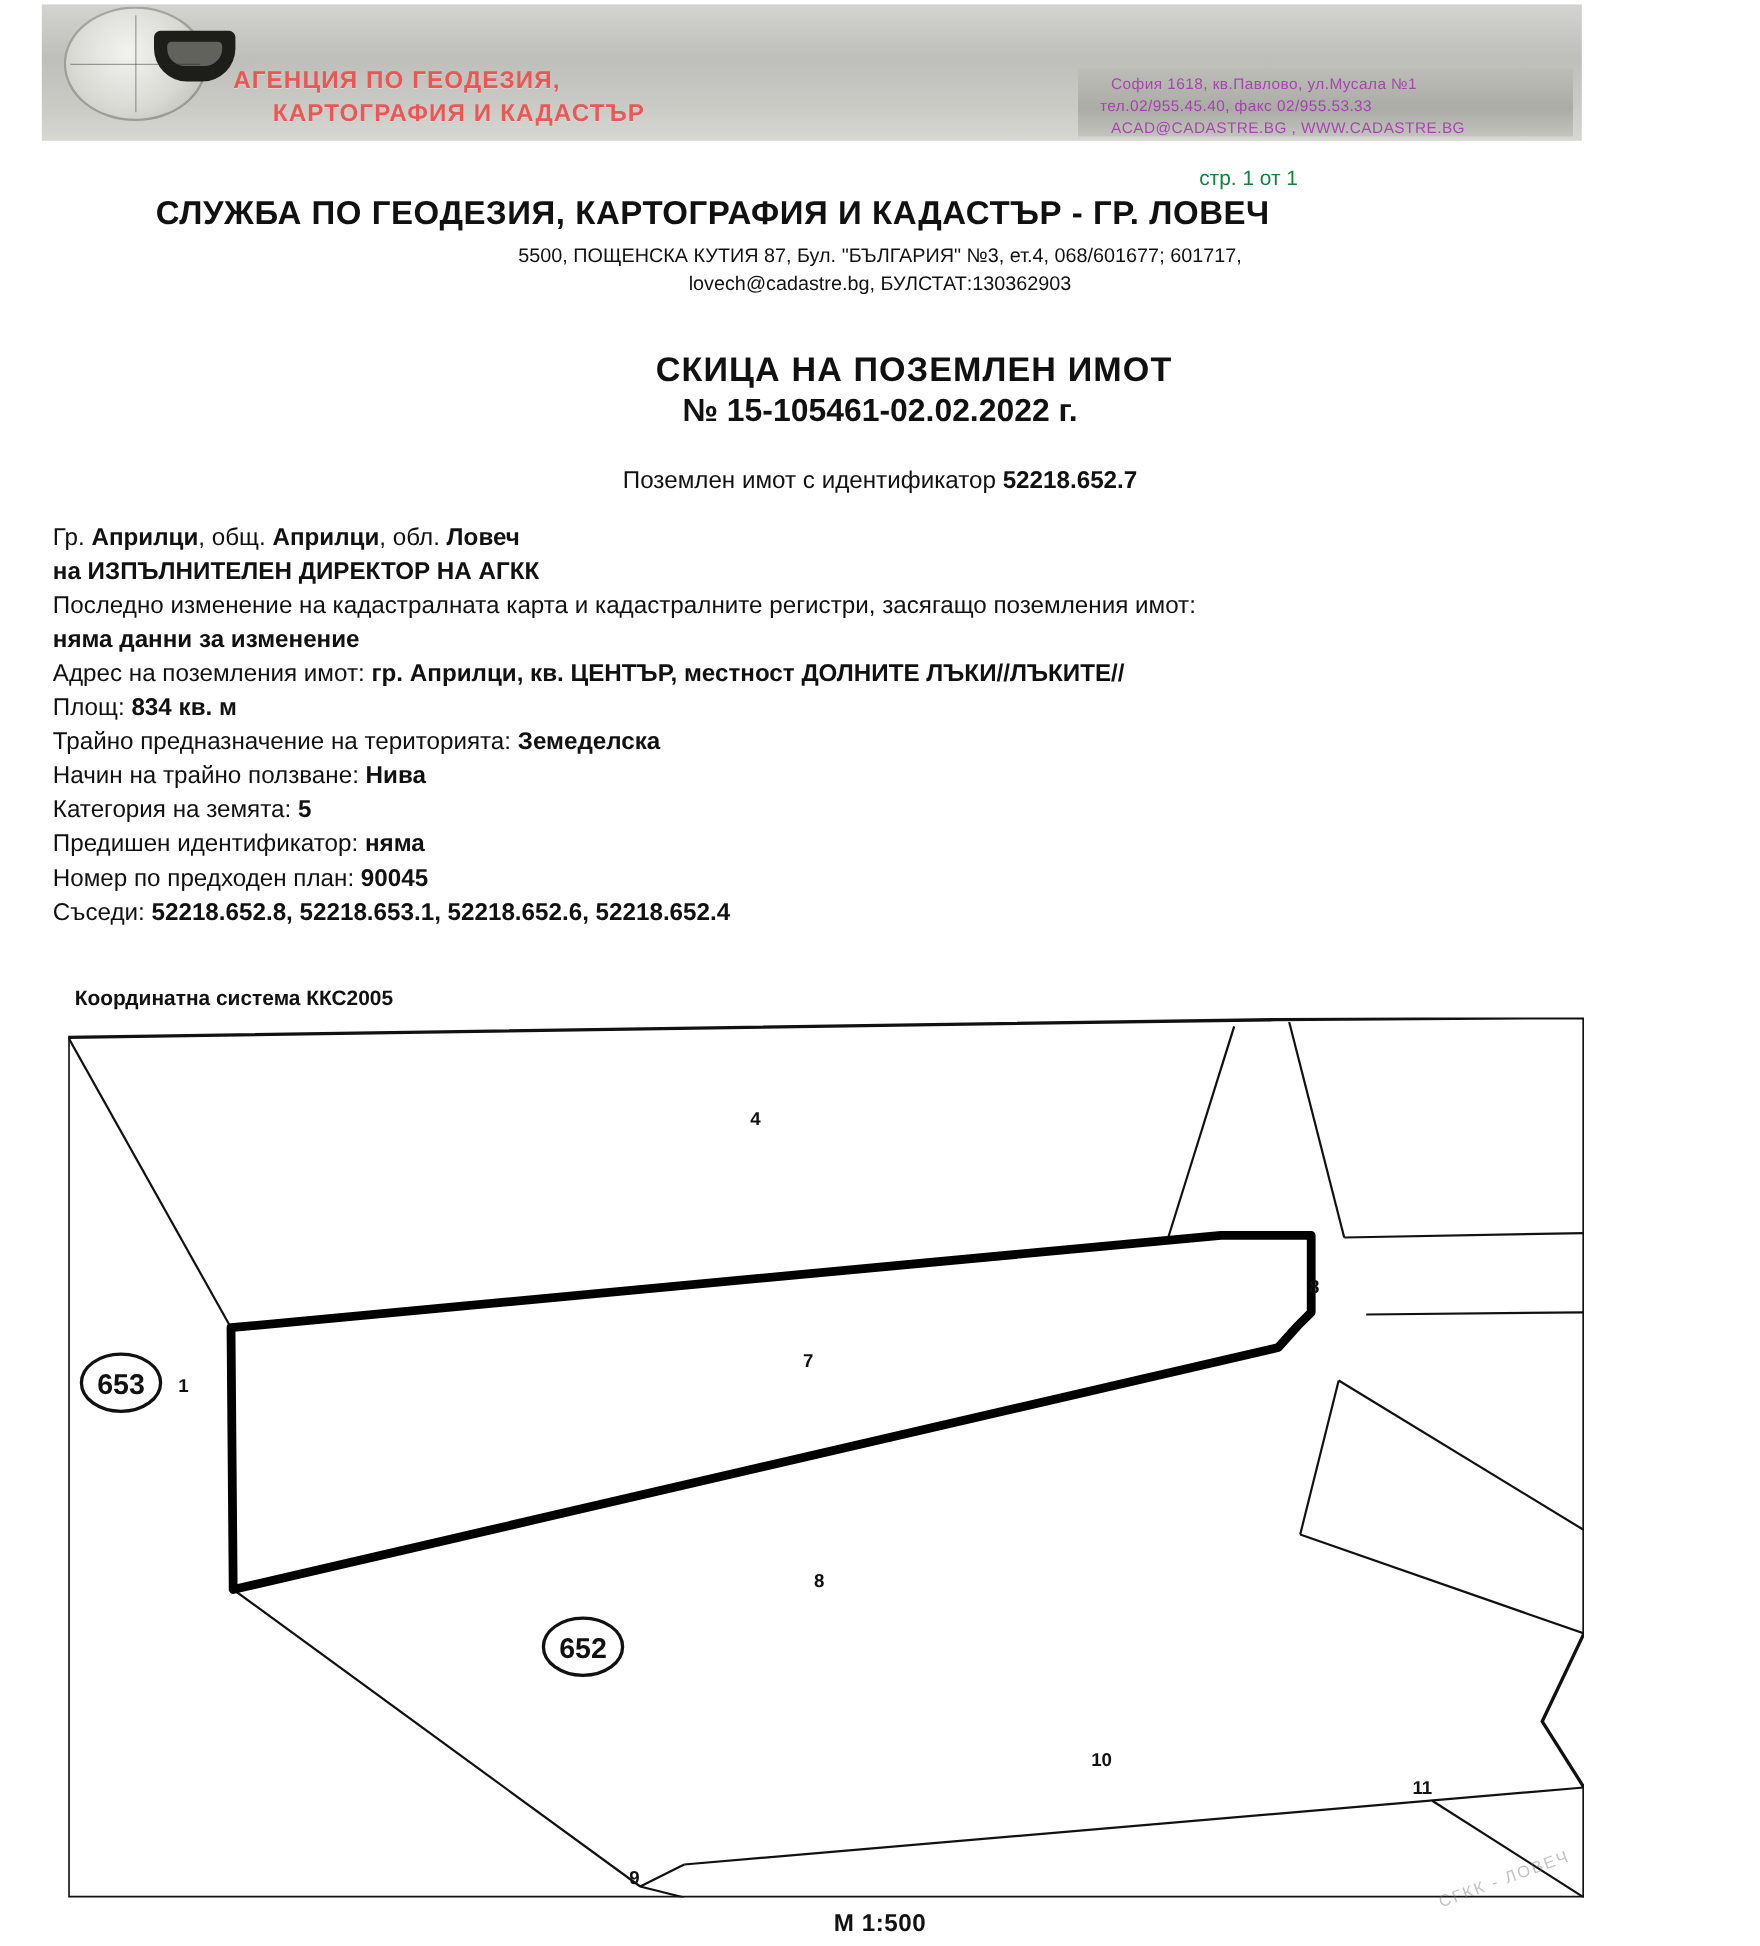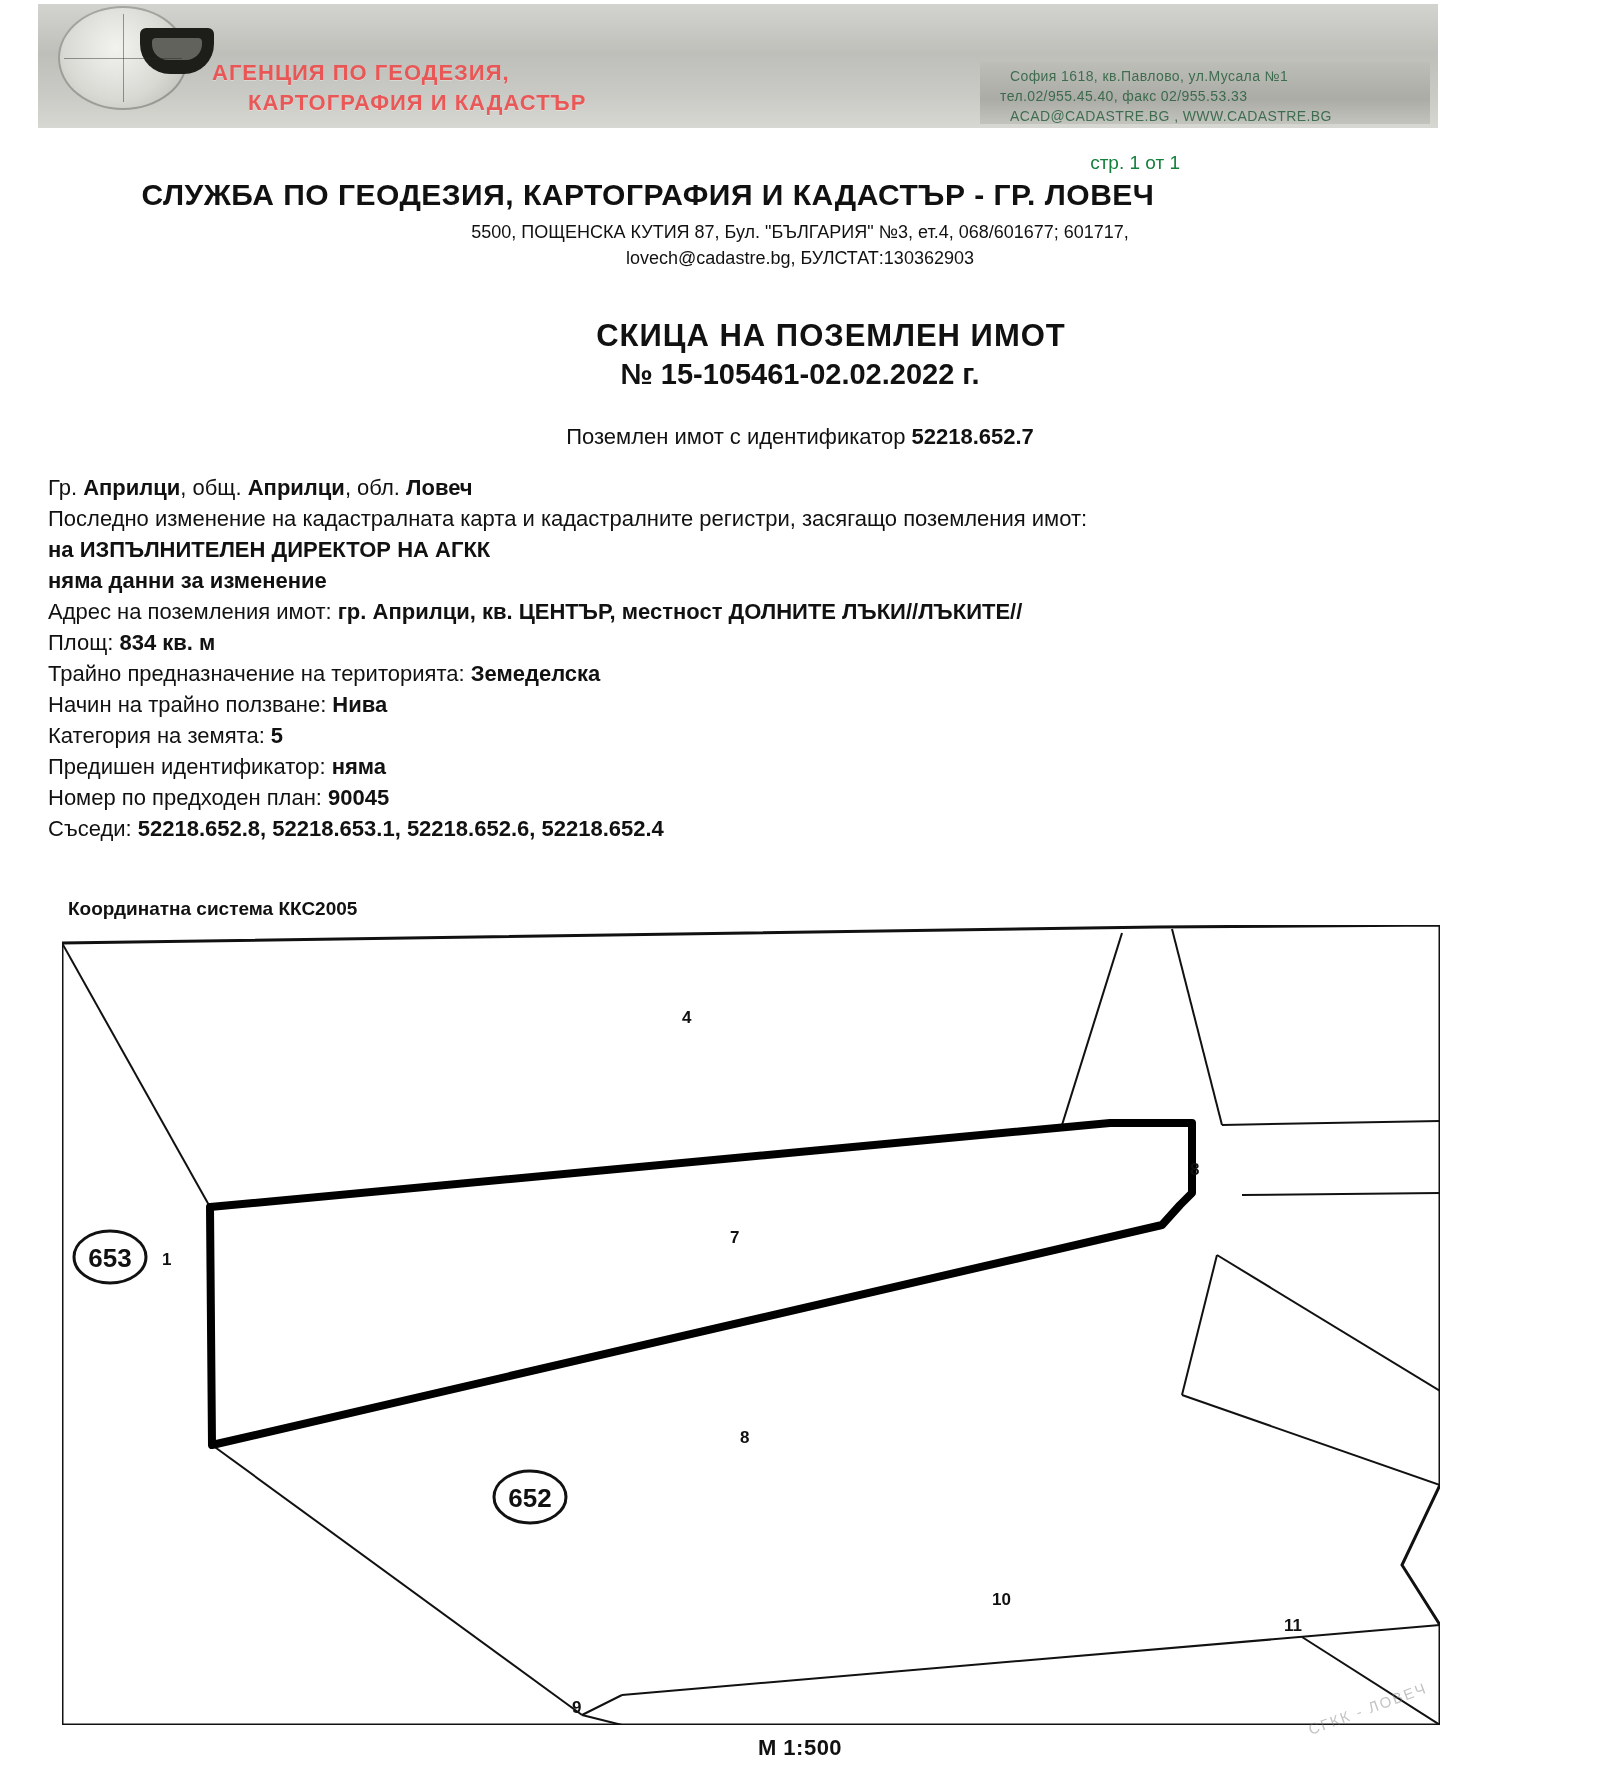--- a/index.html
+++ b/index.html
@@ -47,21 +47,21 @@
     background:#9a9a95;border-radius:4px 4px 16px 16px;opacity:.55;
   }
   .agency-line{
     position:absolute;font-weight:bold;letter-spacing:1px;
     color:#ef4444;opacity:.85;
     text-shadow:0 1px 0 rgba(255,255,255,.35);
   }
   .agency-line.l1{left:212px;top:60px;font-size:22px;}
   .agency-line.l2{left:212px;top:90px;font-size:22px;margin-left:36px;}
   .contact-line{
-    position:absolute;font-size:14px;color:#14532d;opacity:.75;
+    position:absolute;font-size:14px;color:#a21caf;opacity:.75;
     letter-spacing:.4px;
   }
   .contact-line.c1{left:1010px;top:68px;}
   .contact-line.c2{left:1000px;top:88px;}
   .contact-line.c3{left:1010px;top:108px;}
   .page-num{
     position:absolute;right:420px;top:152px;font-size:19px;color:#15803d;
   }
   
   .office-title{
@@ -136,24 +136,24 @@
 
 <div class="identifier-line">
   <span>Поземлен имот с  идентификатор </span><b>52218.652.7</b>
 </div>
 
 <div class="body-block">
   <div class="row">
     <span>Гр. </span><b>Априлци</b><span>, общ. </span><b>Априлци</b><span>, обл. </span><b>Ловеч</b>
   </div>
   <div class="row">
+    <b>на ИЗПЪЛНИТЕЛЕН ДИРЕКТОР НА АГКК</b>
+  </div>
+  <div class="row">
     <span>Последно изменение на кадастралната карта и кадастралните регистри, засягащо поземления имот:</span>
-  </div>
-  <div class="row">
-    <b>на ИЗПЪЛНИТЕЛЕН ДИРЕКТОР НА АГКК</b>
   </div>
   <div class="row">
     <b>няма данни за изменение</b>
   </div>
   <div class="row">
     <span>Адрес на поземления имот: </span><b>гр. Априлци, кв. ЦЕНТЪР, местност ДОЛНИТЕ ЛЪКИ//ЛЪКИТЕ//</b>
   </div>
   <div class="row">
     <span>Площ: </span><b>834 кв. м</b>
   </div>

